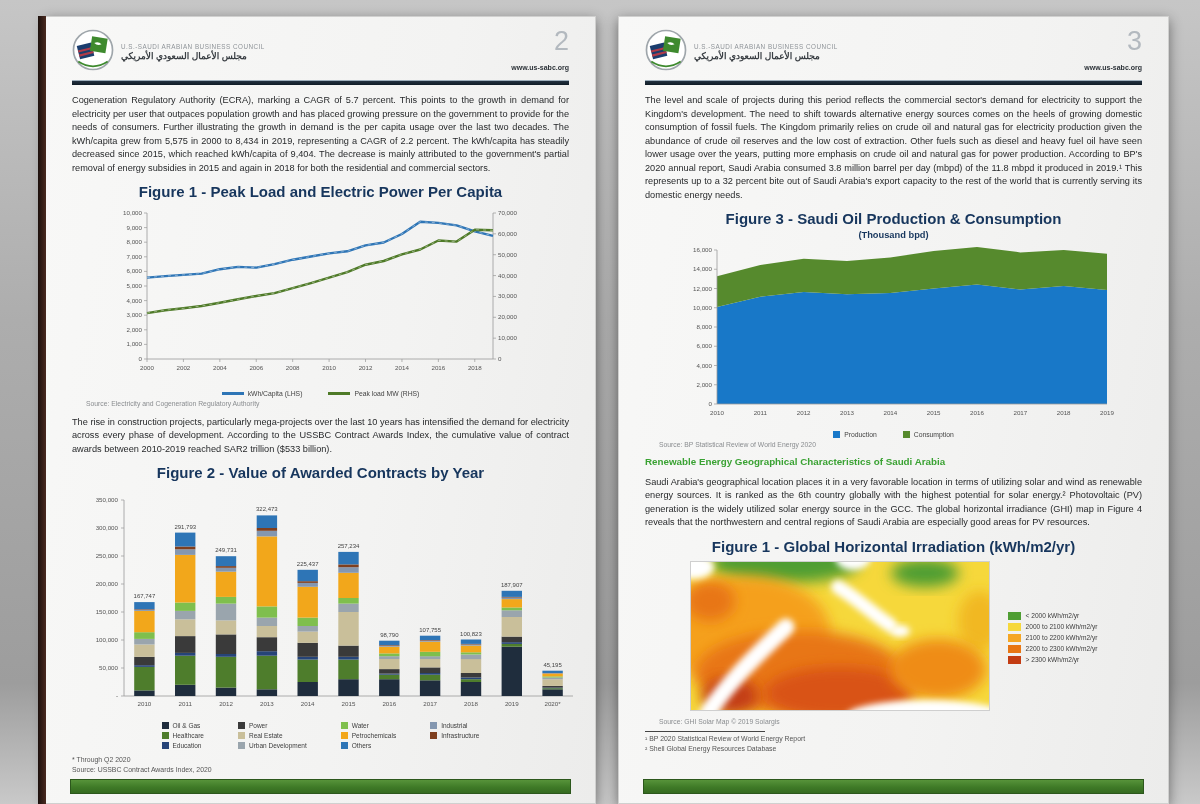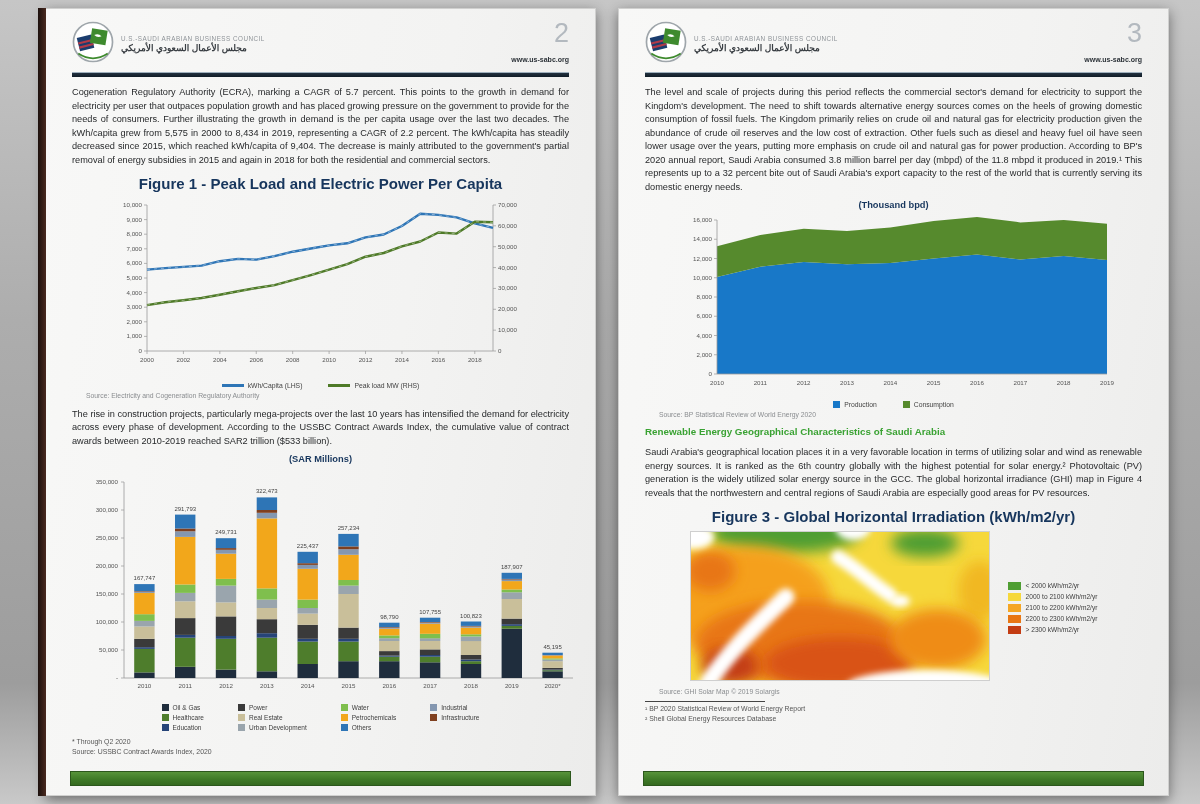--- a/index.html
+++ b/index.html
@@ -1,19 +1,19 @@
 <!DOCTYPE html>
 <html><head>
 <meta charset="utf-8">
 <style>
   html,body{margin:0;padding:0;width:1200px;height:804px;overflow:hidden;
     font-family:"Liberation Sans",sans-serif;}
   .canvas{position:relative;width:1200px;height:804px;
     background:linear-gradient(to bottom,#c6c6c6 0%,#adadad 40%,#9d9d9d 85%,#c9c9c9 100%);}
-  .page{position:absolute;top:8px;width:551px;height:788px;box-sizing:border-box;
+  .page{position:absolute;top:16px;width:551px;height:788px;box-sizing:border-box;
     background:linear-gradient(100deg,#f8f8f7 0%,#f3f3f2 60%,#ececeb 100%);
     border:1px solid #d0d0cf;box-shadow:0 4px 12px rgba(0,0,0,.45);
     padding:12px 26px 14px 26px;}
   .page-left{left:45px;}
   .page-left::before{content:"";position:absolute;left:-8px;top:-1px;bottom:-1px;width:8px;
     background:linear-gradient(to right,#1c100d,#4a2a20);}
   .page-right{left:618px;}
   
   .hdr{display:flex;justify-content:space-between;align-items:flex-start;}
   .hdr-left{display:flex;align-items:center;gap:7px;}
@@ -157,21 +157,21 @@
           <polyline points="44.0,110.1 62.2,107.2 80.4,105.3 98.6,103.0 116.8,99.7 135.1,96.3 153.3,93.0 171.5,90.1 189.7,85.1 207.9,80.1 226.1,74.7 244.3,69.2 262.5,61.7 280.7,58.0 298.9,51.3 317.2,46.5 335.4,37.5 353.6,38.6 371.8,26.7 390.0,27.3" fill="none" stroke="#ffffff" stroke-width=".7" stroke-dasharray="3 4" opacity=".6"></polyline>
         </svg></div>
     <div class="lg-row" id="fig1-legend">
         <span class="lg-item"><span class="lg-line" style="background:#2e75b6"></span>kWh/Capita (LHS)</span>
         <span class="lg-item"><span class="lg-line" style="background:#4e7a27"></span>Peak load MW (RHS)</span>
       </div>
     <div class="source">Source: Electricity and Cogeneration Regulatory Authority</div>
 
     <p class="body-text">The rise in construction projects, particularly mega-projects over the last 10 years has intensified the demand for electricity across every phase of development. According to the USSBC Contract Awards Index, the cumulative value of contract awards between 2010-2019 reached SAR2 trillion ($533 billion).</p>
 
-    <div class="fig-sub">(SAR Millions)</div>
+    <div class="fig-title">Figure 2 - Value of Awarded Contracts by Year</div>
     <div class="chart-holder" id="fig2-plot"><svg width="505" height="230" viewBox="0 0 505 230">
           <line x1="49" y1="16" x2="52" y2="16" stroke="#888" stroke-width=".6"></line>
           <text x="46" y="18" font-size="6.2" text-anchor="end" fill="#555">350,000</text>
           <line x1="49" y1="44" x2="52" y2="44" stroke="#888" stroke-width=".6"></line>
           <text x="46" y="46" font-size="6.2" text-anchor="end" fill="#555">300,000</text>
           <line x1="49" y1="72" x2="52" y2="72" stroke="#888" stroke-width=".6"></line>
           <text x="46" y="74" font-size="6.2" text-anchor="end" fill="#555">250,000</text>
           <line x1="49" y1="100" x2="52" y2="100" stroke="#888" stroke-width=".6"></line>
           <text x="46" y="102" font-size="6.2" text-anchor="end" fill="#555">200,000</text>
           <line x1="49" y1="128" x2="52" y2="128" stroke="#888" stroke-width=".6"></line>
@@ -375,20 +375,21 @@
       </div>
       <div class="hdr-right">
         <div class="pgnum">3</div>
         <div class="site">www.us-sabc.org</div>
       </div>
     </div>
     <div class="rule"></div>
 
     <p class="body-text">The level and scale of projects during this period reflects the commercial sector's demand for electricity to support the Kingdom's development. The need to shift towards alternative energy sources comes on the heels of growing domestic consumption of fossil fuels. The Kingdom primarily relies on crude oil and natural gas for electricity production given the abundance of crude oil reserves and the low cost of extraction. Other fuels such as diesel and heavy fuel oil have seen lower usage over the years, putting more emphasis on crude oil and natural gas for power production. According to BP's 2020 annual report, Saudi Arabia consumed 3.8 million barrel per day (mbpd) of the 11.8 mbpd it produced in 2019.¹ This represents up to a 32 percent bite out of Saudi Arabia's export capacity to the rest of the world that is currently serving its domestic energy needs.</p>
 
+    <div class="fig-title">Figure 3 - Saudi Oil Production &amp; Consumption</div>
     <div class="fig-sub">(Thousand bpd)</div>
     <div class="chart-holder" id="fig3-plot"><svg width="446" height="184" viewBox="0 0 446 184">
           <line x1="43" y1="162" x2="46" y2="162" stroke="#888" stroke-width=".6"></line>
           <text x="41" y="164" font-size="6.2" text-anchor="end" fill="#555">0</text>
           <line x1="43" y1="142.75" x2="46" y2="142.75" stroke="#888" stroke-width=".6"></line>
           <text x="41" y="144.75" font-size="6.2" text-anchor="end" fill="#555">2,000</text>
           <line x1="43" y1="123.5" x2="46" y2="123.5" stroke="#888" stroke-width=".6"></line>
           <text x="41" y="125.5" font-size="6.2" text-anchor="end" fill="#555">4,000</text>
           <line x1="43" y1="104.25" x2="46" y2="104.25" stroke="#888" stroke-width=".6"></line>
           <text x="41" y="106.25" font-size="6.2" text-anchor="end" fill="#555">6,000</text>
@@ -420,21 +421,21 @@
     <div class="lg-row" id="fig3-legend">
         <span class="lg-item"><span class="lg-sq" style="background:#1878c8"></span>Production</span>
         <span class="lg-item"><span class="lg-sq" style="background:#568a2d"></span>Consumption</span>
       </div>
     <div class="source">Source: BP Statistical Review of World Energy 2020</div>
 
     <div class="green-head">Renewable Energy Geographical Characteristics of Saudi Arabia</div>
 
     <p class="body-text">Saudi Arabia's geographical location places it in a very favorable location in terms of utilizing solar and wind as renewable energy sources. It is ranked as the 6th country globally with the highest potential for solar energy.² Photovoltaic (PV) generation is the widely utilized solar energy source in the GCC. The global horizontal irradiance (GHI) map in Figure 4 reveals that the northwestern and central regions of Saudi Arabia are especially good areas for PV resources.</p>
 
-    <div class="fig-title">Figure 3 - Global Horizontal Irradiation (kWh/m2/yr)</div>
+    <div class="fig-title">Figure 1 - Global Horizontal Irradiation (kWh/m2/yr)</div>
     <div class="map-row">
       <span>
         <svg width="300" height="150" viewBox="0 0 300 150">
           <defs>
             <filter id="b1" x="-30%" y="-30%" width="160%" height="160%">
                 <feGaussianBlur stdDeviation="7"></feGaussianBlur>
               </filter>
             <filter id="b2" x="-30%" y="-30%" width="160%" height="160%">
                 <feGaussianBlur stdDeviation="3"></feGaussianBlur>
               </filter>

